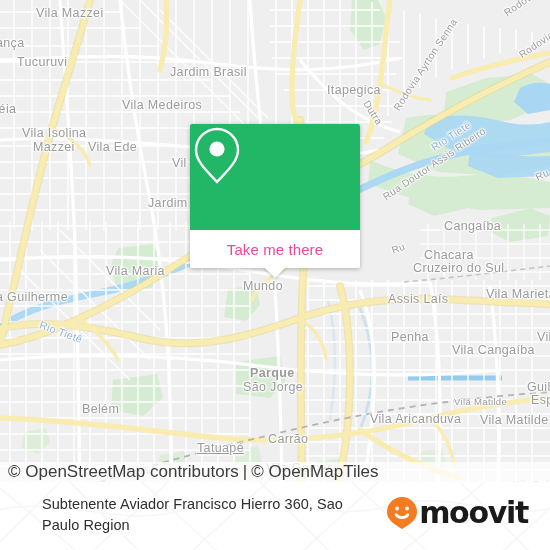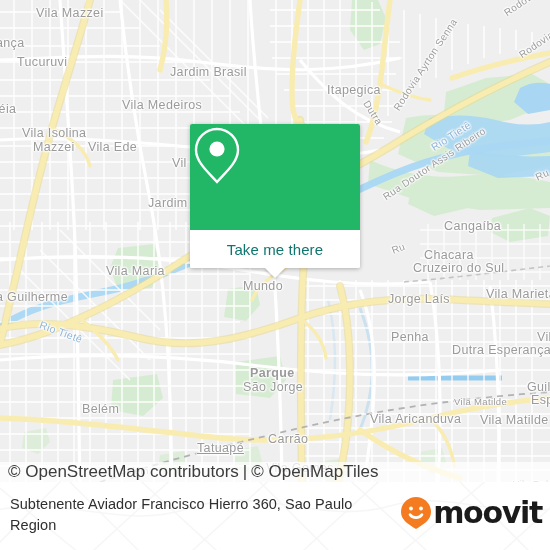--- a/index.html
+++ b/index.html
@@ -57,21 +57,21 @@
   }
   #popup-image{
     height:106px;background:#21b767;
     display:flex;align-items:center;justify-content:center;
     border-radius:2px 2px 0 0;
     cursor:pointer;
   }
   #popup-button{
     height:38px;background:#fff;
     display:flex;align-items:center;justify-content:center;
-    font-size:15px;color:#0f766e;
+    font-size:15px;color:#ec4899;
     letter-spacing:.1px;
     border-radius:0 0 2px 2px;
     cursor:pointer;
   }
   #popup-tail{
     position:absolute;left:50%;margin-left:-11px;bottom:-10px;
     width:0;height:0;
     border-left:11px solid transparent;
     border-right:11px solid transparent;
     border-top:11px solid #ffffff;
@@ -94,21 +94,21 @@
     position:absolute;left:0;top:482px;width:550px;height:68px;
     background:#ffffff;
     overflow:hidden;
   }
   #footer-watermark{
     position:absolute;left:0;top:-20px;width:550px;height:100px;
     opacity:.5;pointer-events:none;
   }
   #footer-inner{
     position:relative;display:flex;align-items:flex-start;
-    height:100%;padding:12px 8px 0 10px;box-sizing:border-box;
+    height:100%;padding:12px 22px 0 10px;box-sizing:border-box;margin-left:32px;
   }
   #footer-title{
     flex:1;font-size:14.5px;color:#2f2f2f;line-height:21px;
     letter-spacing:.05px;padding-right:6px;
   }
   #footer-logo{
     display:flex;align-items:center;flex:0 0 auto;margin-top:2px;
   }
   #footer-logo .word{
     font-family:"DejaVu Sans", sans-serif;
@@ -268,23 +268,23 @@
         <div class="maplabel big" style="left: 22px; top: 126px;">Vila Isolina</div>
         <div class="maplabel big" style="left: 33px; top: 140px;">Mazzei</div>
         <div class="maplabel big" style="left: 88px; top: 140px;">Vila Ede</div>
         <div class="maplabel big" style="left: 148px; top: 196px;">Jardim J</div>
         <div class="maplabel big" style="left: 106px; top: 264px;">Vila Maria</div>
         <div class="maplabel big" style="left: -4px; top: 290px;">a Guilherme</div>
         <div class="maplabel big" style="left: 444px; top: 219px;">Cangaíba</div>
         <div class="maplabel big" style="left: 424px; top: 248px;">Chacara</div>
         <div class="maplabel big" style="left: 413px; top: 261px;">Cruzeiro do Sul</div>
         <div class="maplabel big" style="left: 486px; top: 287px;">Vila Marieta</div>
-        <div class="maplabel big" style="left: 388px; top: 292px;">Jorge Laís</div>
+        <div class="maplabel big" style="left: 388px; top: 292px;">Assis Laís</div>
         <div class="maplabel big" style="left: 383px; top: 330px; margin-left: 8px;">Penha</div>
-        <div class="maplabel big" style="left: 452px; top: 343px;">Dutra Esperança</div>
+        <div class="maplabel big" style="left: 452px; top: 343px;">Vila Cangaíba</div>
         <div class="maplabel big" style="left: 537px; top: 330px;">Vila.</div>
         <div class="maplabel big" style="left: 250px; top: 366px; font-weight: bold;">Parque</div>
         <div class="maplabel big" style="left: 243px; top: 380px;">São Jorge</div>
         <div class="maplabel big" style="left: 82px; top: 402px;">Belém</div>
         <div class="maplabel big" style="left: 222px; top: 249px;">Parque Novo</div>
         <div class="maplabel big" style="left: 243px; top: 279px;">Mundo</div>
         <div class="maplabel big" style="left: 268px; top: 432px;">Carrão</div>
         <div class="maplabel big" style="left: 197px; top: 441px; text-decoration: underline;">Tatuapé</div>
         <div class="maplabel big" style="left: 266px; top: 461px;">Vila Gomes</div>
         <div class="maplabel big" style="left: 370px; top: 412px;">Vila Aricanduva</div>

